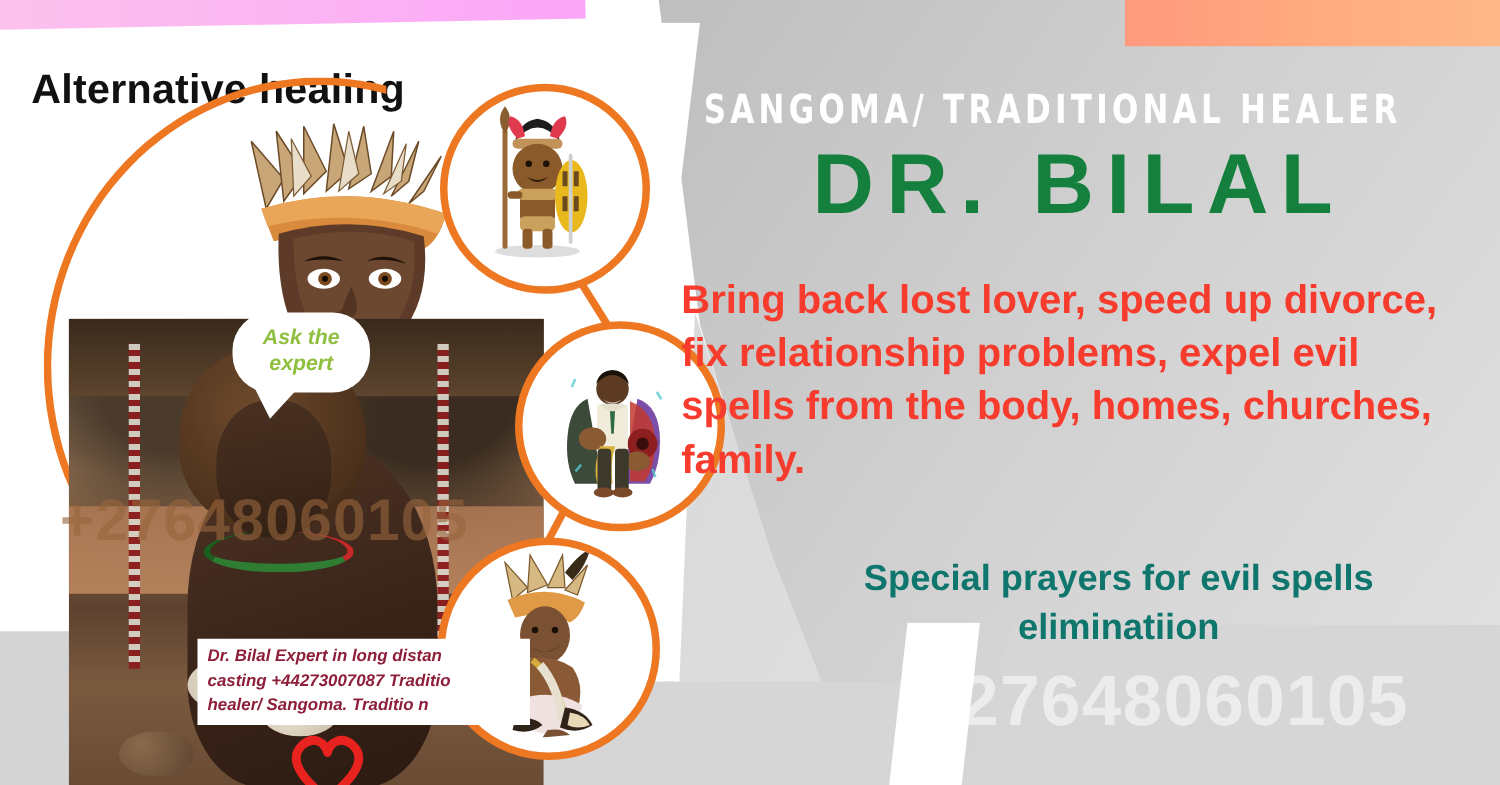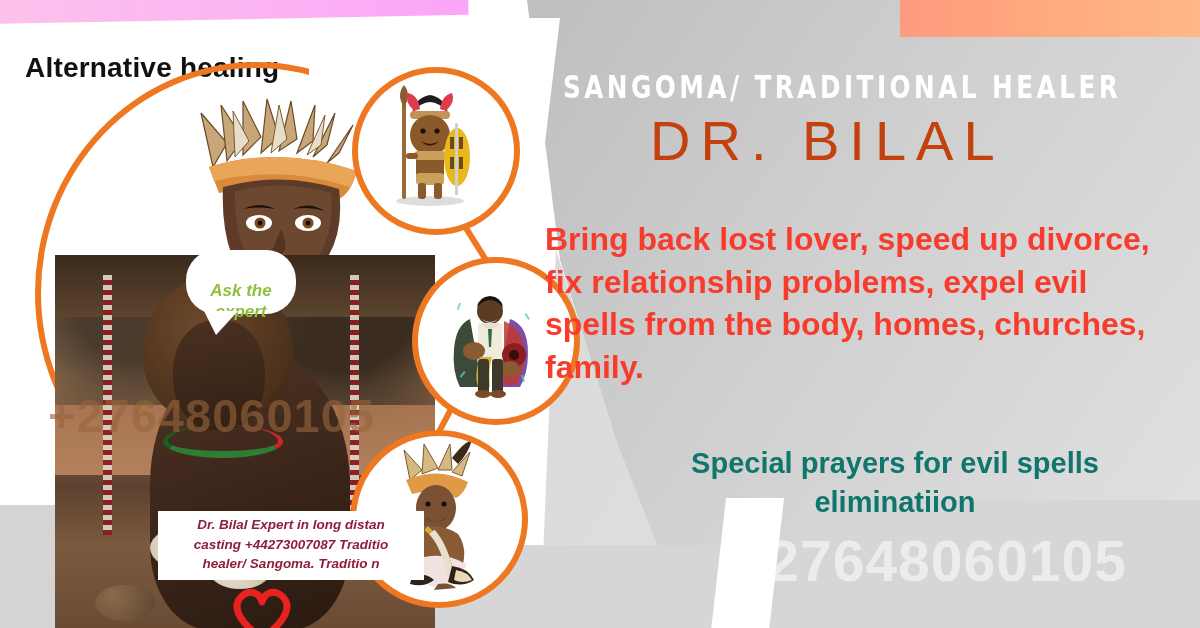--- a/index.html
+++ b/index.html
@@ -29,21 +29,21 @@
   .gray-br2{position:absolute;left:770px;top:500px;width:440px;height:140px;background:#d6d6d6;
     clip-path:polygon(40px 0px, 440px 0px, 440px 140px, 0px 140px);}
   .white-wedge{position:absolute;left:710px;top:498px;width:74px;height:142px;background:#ffffff;
     clip-path:polygon(16px 0px, 74px 0px, 58px 142px, 0px 142px);}
 
   
   .leftwhite{position:absolute;left:0;top:18px;width:560px;height:500px;background:#ffffff;
     clip-path:polygon(0px 0px, 560px 0px, 500px 500px, 0px 500px);}
 
   
-  .alt-heal{position:absolute;left:25px;top:52px;font-size:28px;font-weight:bold;color:#111;
+  .alt-heal{position:absolute;left:25px;top:52px;font-size:33px;font-weight:bold;color:#111;
     letter-spacing:.2px;}
 
   
   .healer{position:absolute;left:175px;top:95px;width:215px;height:200px;}
   .healer svg{display:block;}
 
   
   .photo{position:absolute;left:55px;top:255px;width:380px;height:373px;overflow:hidden;}
   .photo-bg{position:absolute;inset:0;
     background:
@@ -72,47 +72,47 @@
   .stone-b{position:absolute;left:155px;top:300px;width:60px;height:34px;border-radius:50%;
     background:radial-gradient(circle at 35% 30%,#efe7d8,#c6baa2);}
   .stone-c{position:absolute;left:40px;top:330px;width:60px;height:36px;border-radius:50%;
     background:radial-gradient(circle at 30% 30%,#8a6a4c,#5e4530);}
   .heart-red{position:absolute;left:175px;top:330px;width:64px;height:58px;}
 
   .bubble{position:absolute;left:186px;top:250px;width:110px;height:64px;background:#fff;border-radius:30px;}
   .bubble:after{content:"";position:absolute;left:18px;bottom:-21px;width:0;height:0;
     border-left:12px solid transparent;border-right:22px solid transparent;border-top:24px solid #fff;}
   .bubble span{position:absolute;left:0;right:0;top:9px;text-align:center;color:#8fbf3f;
-    font-size:17px;font-weight:bold;font-style:italic;line-height:1.25;margin-top:21px;}
+    font-size:17px;font-weight:bold;font-style:italic;line-height:1.25;}
 
   .wm-phone{position:absolute;left:48px;top:388px;font-size:47px;font-weight:bold;
     color:rgba(150,100,60,.62);letter-spacing:1px;white-space:nowrap;z-index:6;}
 
   .caption{position:absolute;left:158px;top:511px;width:250px;background:#fff;padding:4px 8px 6px 8px;
     font-size:13.5px;font-style:italic;font-weight:bold;color:#8e1f3a;line-height:1.45;z-index:7;
     overflow:hidden;white-space:nowrap;}
-  .caption div{overflow:hidden;text-overflow:clip;text-align:center;}
+  .caption div{overflow:hidden;text-overflow:clip;}
 
   
   .circ{position:absolute;border-radius:50%;border:6px solid #ee7722;background:#fff;overflow:hidden;}
   .c1{left:352px;top:67px;width:156px;height:156px;}
   .c2{left:412px;top:257px;width:156px;height:156px;}
   .c3{left:350px;top:430px;width:166px;height:166px;}
   .big-arc{position:absolute;left:35px;top:62px;width:430px;height:450px;
     border:6px solid #ee7722;border-radius:50%;
     clip-path:polygon(0% 0%, 62% 0%, 62% 100%, 0% 100%);}
   .link{position:absolute;border-top:6px solid #ee7722;}
   .link1{left:462px;top:216px;width:52px;transform:rotate(58deg);transform-origin:left top;}
   .link2{left:455px;top:408px;width:60px;transform:rotate(118deg);transform-origin:left top;}
 
   
   .kicker{position:absolute;left:563px;top:68px;width:620px;color:#ffffff;font-size:32px;
     font-weight:bold;letter-spacing:4px;font-family:"DejaVu Sans Condensed","Liberation Sans",sans-serif;
     transform:scaleX(.86);transform-origin:left top;white-space:nowrap;}
-  .bigname{position:absolute;left:650px;top:108px;color:#c2410c;font-size:56px;font-weight:normal;
+  .bigname{position:absolute;left:650px;top:108px;color:#15803d;font-size:68px;font-weight:bold;
     letter-spacing:10px;white-space:nowrap;}
   .redtext{position:absolute;left:545px;top:218px;width:625px;color:#f73c2e;font-size:32px;
     font-weight:bold;line-height:1.33;}
   .blacktext{position:absolute;left:615px;top:444px;width:560px;color:#0f766e;font-size:29px;
     font-weight:bold;text-align:center;line-height:1.35;}
   .ghostphone{position:absolute;left:660px;top:528px;width:540px;text-align:center;
     color:rgba(255,255,255,.55);font-size:57px;font-weight:bold;letter-spacing:1px;}
 </style>
 </head>
 <body>

